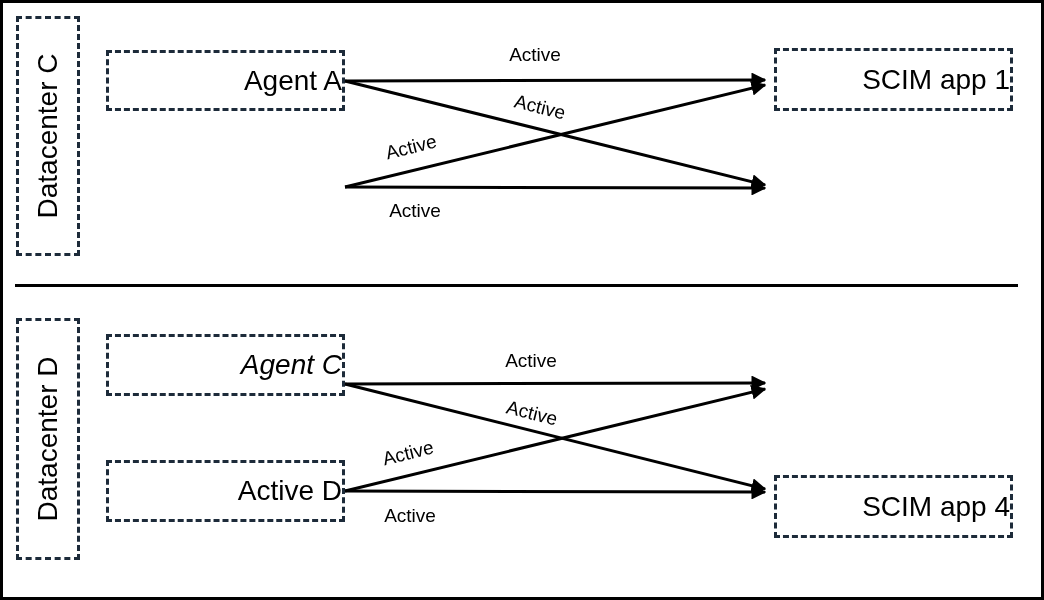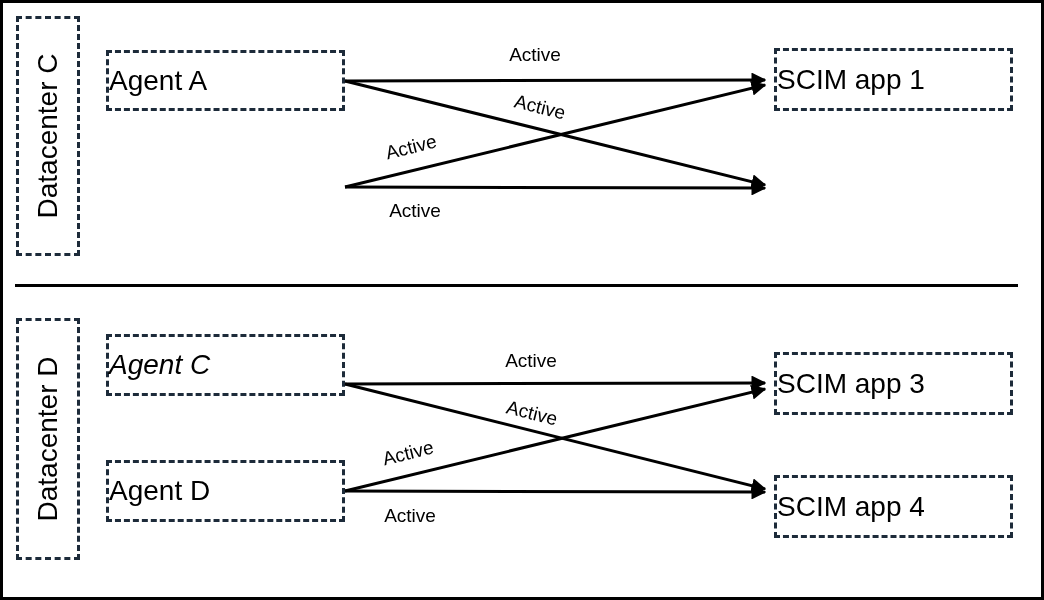--- a/index.html
+++ b/index.html
@@ -14,21 +14,21 @@
     color: #000000;
     overflow: hidden;
   }
   .dashed-box {
     position: absolute;
     box-sizing: border-box;
     border: 3px dashed #1d2b3a;
     background: #ffffff;
     display: flex;
     align-items: center;
-    justify-content: flex-start;
+    justify-content: flex-end;
     font-size: 28px;
     line-height: 1;
     white-space: nowrap;
   }
   
   #dc-c { left: 13px; top: 13px;  width: 64px; height: 240px; }
   #dc-d { left: 13px; top: 315px; width: 64px; height: 242px; }
   .vlabel {
     position: absolute;
     left: 50%;
@@ -97,24 +97,21 @@
 
   <div id="divider"></div>
 
   <div class="dashed-box" id="dc-d">
     <span class="vlabel">Datacenter D</span>
   </div>
   <div class="dashed-box" id="agent-c">
     <span>Agent C</span>
   </div>
   <div class="dashed-box" id="agent-d">
-    <span>Agent D</span>
-  </div>
-  <div class="dashed-box" id="scim-3">
-    <span>SCIM app 3</span>
+    <span>Active D</span>
   </div>
   <div class="dashed-box" id="scim-4">
     <span>SCIM app 4</span>
   </div>
 
   <svg id="arrows" viewBox="0 0 1044 600" xmlns="http://www.w3.org/2000/svg">
     <defs>
       <marker id="ah" viewBox="0 0 10 10" refX="9" refY="5" markerWidth="5" markerHeight="5" orient="auto-start-reverse">
         <path d="M 0 0 L 10 5 L 0 10 z" fill="#000000"></path>
       </marker>

